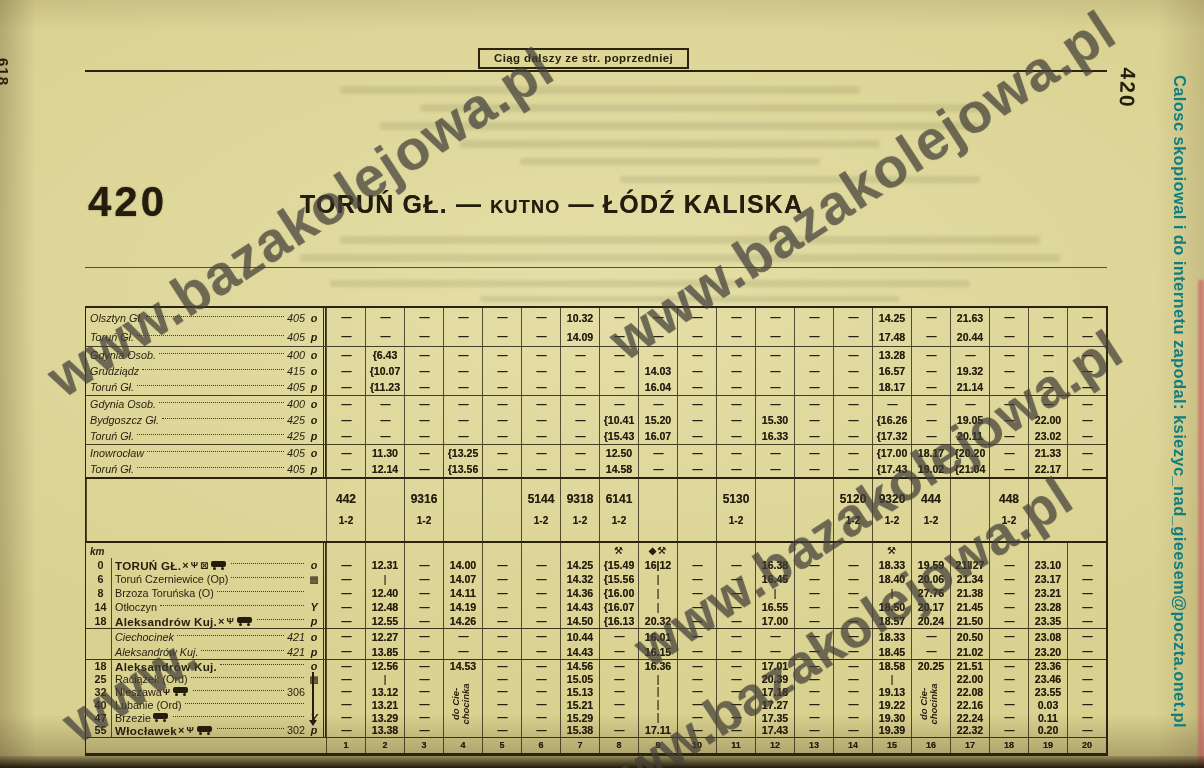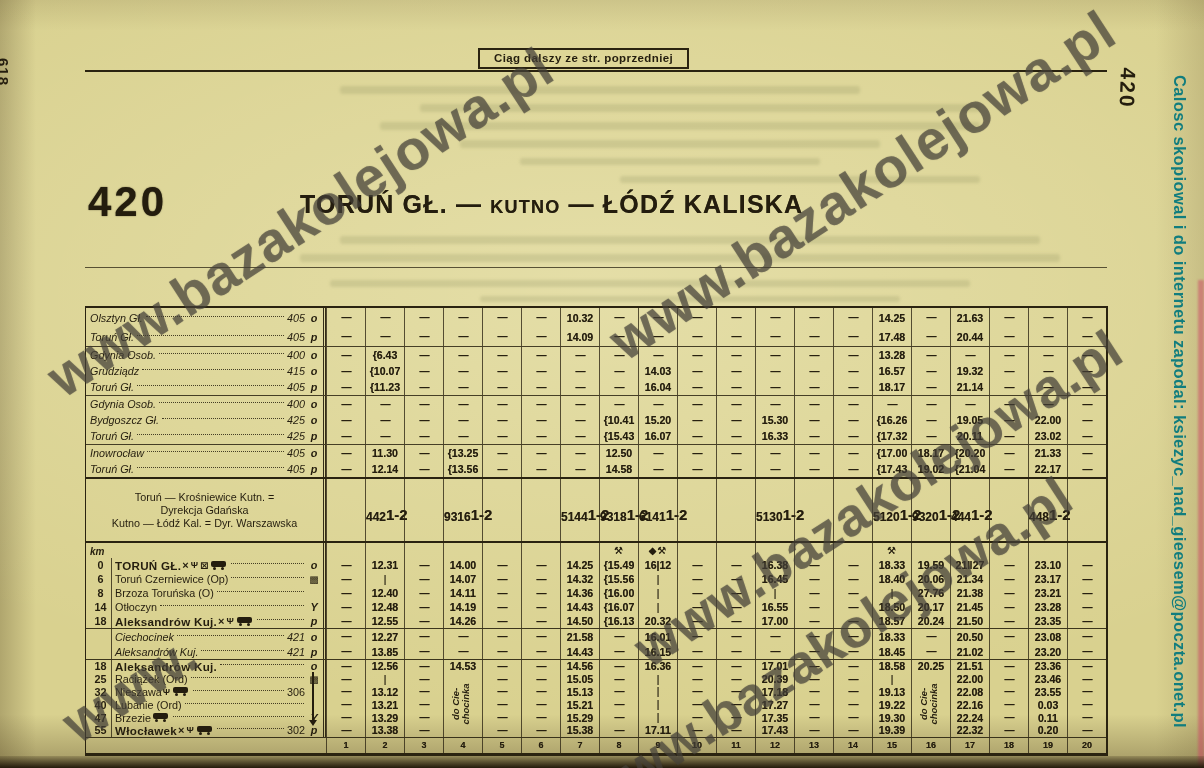--- a/index.html
+++ b/index.html
@@ -68,23 +68,23 @@
   .ic.buffet{font-size:9px;} .ic.post{font-size:10px;} .ic.cutlery{font-size:11px;font-weight:800;}
   .ic.halt{font-size:10px;} .ic.branch{font-style:italic;font-weight:700;}
   .bus{display:inline-block;width:15px;height:9px;margin:0 2px;position:relative;}
   .bus i{position:absolute;left:0;top:0;width:15px;height:6px;background:#241d0e;border-radius:2px;}
   .bus b{position:absolute;bottom:0;width:3px;height:3px;border-radius:50%;background:#241d0e;}
   .bus b.w1{left:2px;} .bus b.w2{left:10px;}
   
   .k-band .row{height:62px;}
   .k-band .lbl{flex-direction:column;justify-content:center;align-items:center;padding:2px 4px;}
   .k-band .lbl div{font-size:10.8px;line-height:13px;white-space:nowrap;}
-  .bandcell{justify-content:flex-start;}
+  .bandcell{flex-direction:column;justify-content:flex-start;}
   .bandcell .tn{font-size:12px;font-weight:800;margin-top:13px;}
-  .bandcell .tc{font-size:15px;font-weight:700;margin-top:9px;}
+  .bandcell .tc{font-size:10px;font-weight:700;margin-top:9px;}
   .k-symbols .lbl{border-right:3px double rgba(42,35,16,.95);align-items:flex-end;font-weight:700;font-size:10px;padding-bottom:1px;}
   .k-symbols .cell{font-size:10px;letter-spacing:1px;}
   .k-colnums .cell{font-size:9px;font-weight:700;}
   .k-colnums .lbl{border-right:3px double rgba(42,35,16,0);}
   
   .rot-note{position:absolute;transform:translate(-50%,-50%) rotate(-90deg);font-size:9.5px;font-weight:700;
     font-style:italic;text-align:center;line-height:10px;white-space:nowrap;}
   #thr-arrow{position:absolute;left:312px;top:672px;width:2px;height:50px;background:#241d0e;}
   #thr-arrow:after{content:"";position:absolute;left:-3px;bottom:-4px;border-left:4px solid transparent;
     border-right:4px solid transparent;border-top:6px solid #241d0e;}
@@ -400,25 +400,20 @@
           <div class="cell">{17.43</div>
           <div class="cell">19.02</div>
           <div class="cell">{21.04</div>
           <div class="cell dash">—</div>
           <div class="cell">22.17</div>
           <div class="cell dash">—</div>
         </div>
       </div>
       <div class="sec k-band id-band">
         <div class="row">
-          <div class="lbl">
-            <div>Toruń — Krośniewice Kutn. =</div>
-            <div>Dyrekcja Gdańska</div>
-            <div>Kutno — Łódź Kal. = Dyr. Warszawska</div>
-          </div>
           <div class="cell bandcell">
             <div class="tn"></div>
             <div class="tc"></div>
           </div>
           <div class="cell bandcell">
             <div class="tn">442</div>
             <div class="tc">1-2</div>
           </div>
           <div class="cell bandcell">
             <div class="tn"></div>
@@ -684,21 +679,21 @@
             <span class="dots"></span>
             <span class="rt">421</span>
             <span class="dir">o</span>
           </div>
           <div class="cell dash">—</div>
           <div class="cell">12.27</div>
           <div class="cell dash">—</div>
           <div class="cell dash">—</div>
           <div class="cell dash">—</div>
           <div class="cell dash">—</div>
-          <div class="cell">21.58</div>
+          <div class="cell">10.44</div>
           <div class="cell dash">—</div>
           <div class="cell">16.01</div>
           <div class="cell dash">—</div>
           <div class="cell dash">—</div>
           <div class="cell dash">—</div>
           <div class="cell dash">—</div>
           <div class="cell dash">—</div>
           <div class="cell">18.33</div>
           <div class="cell dash">—</div>
           <div class="cell">20.50</div>

